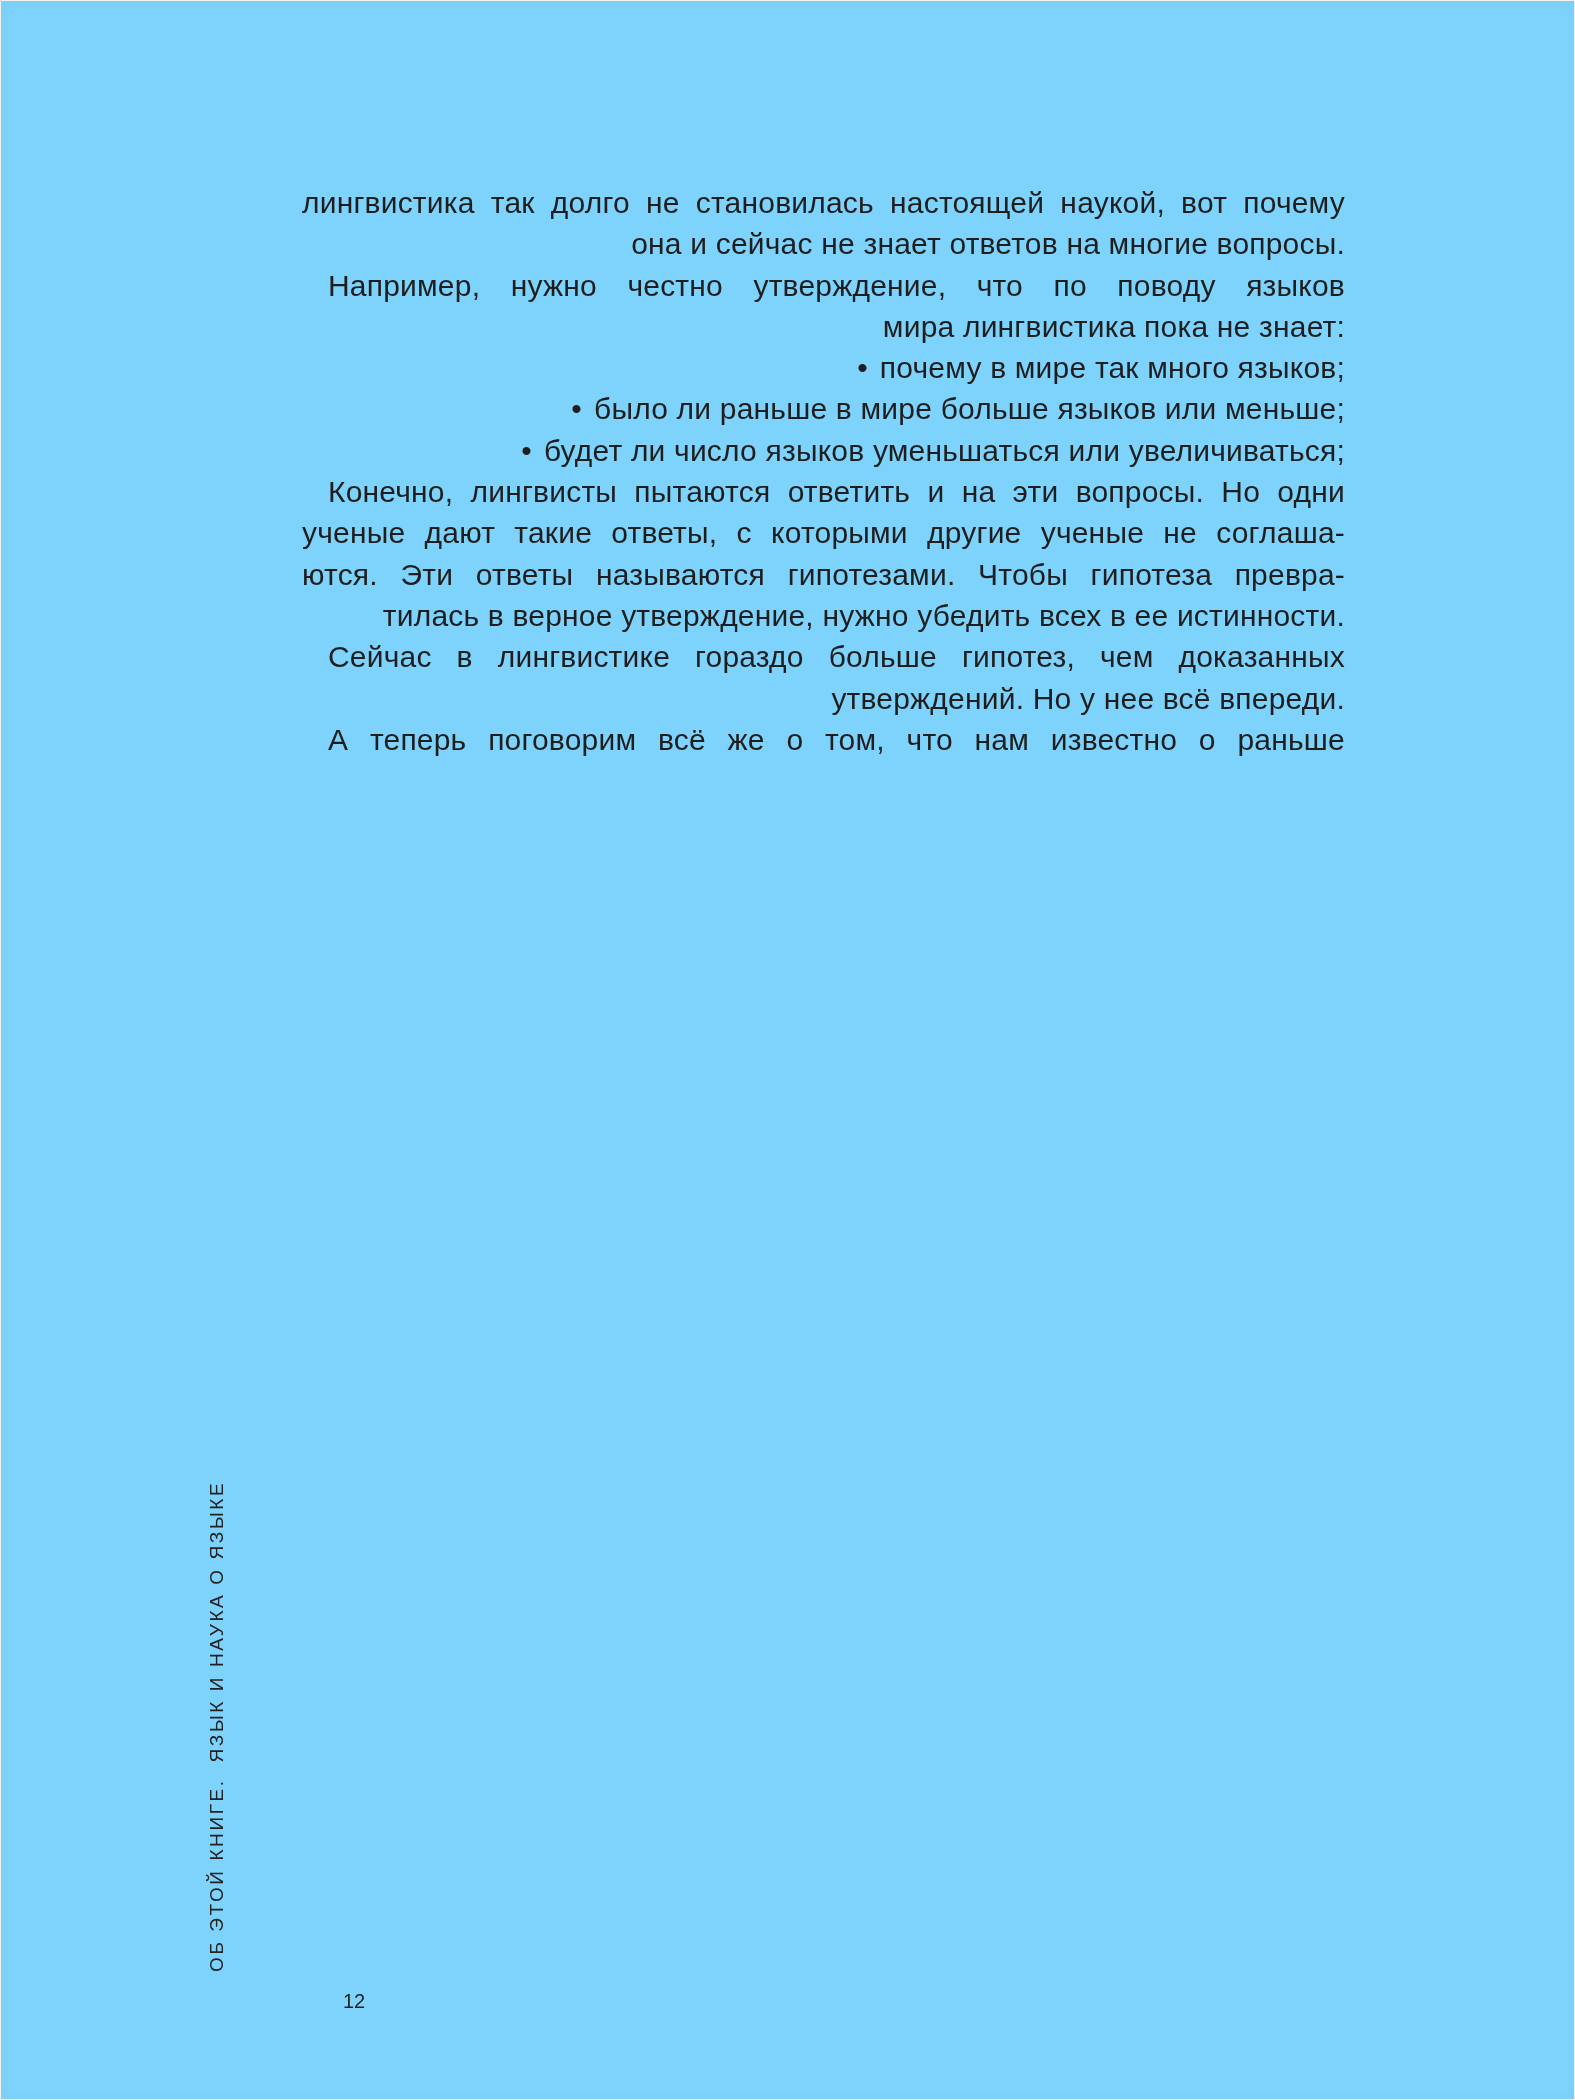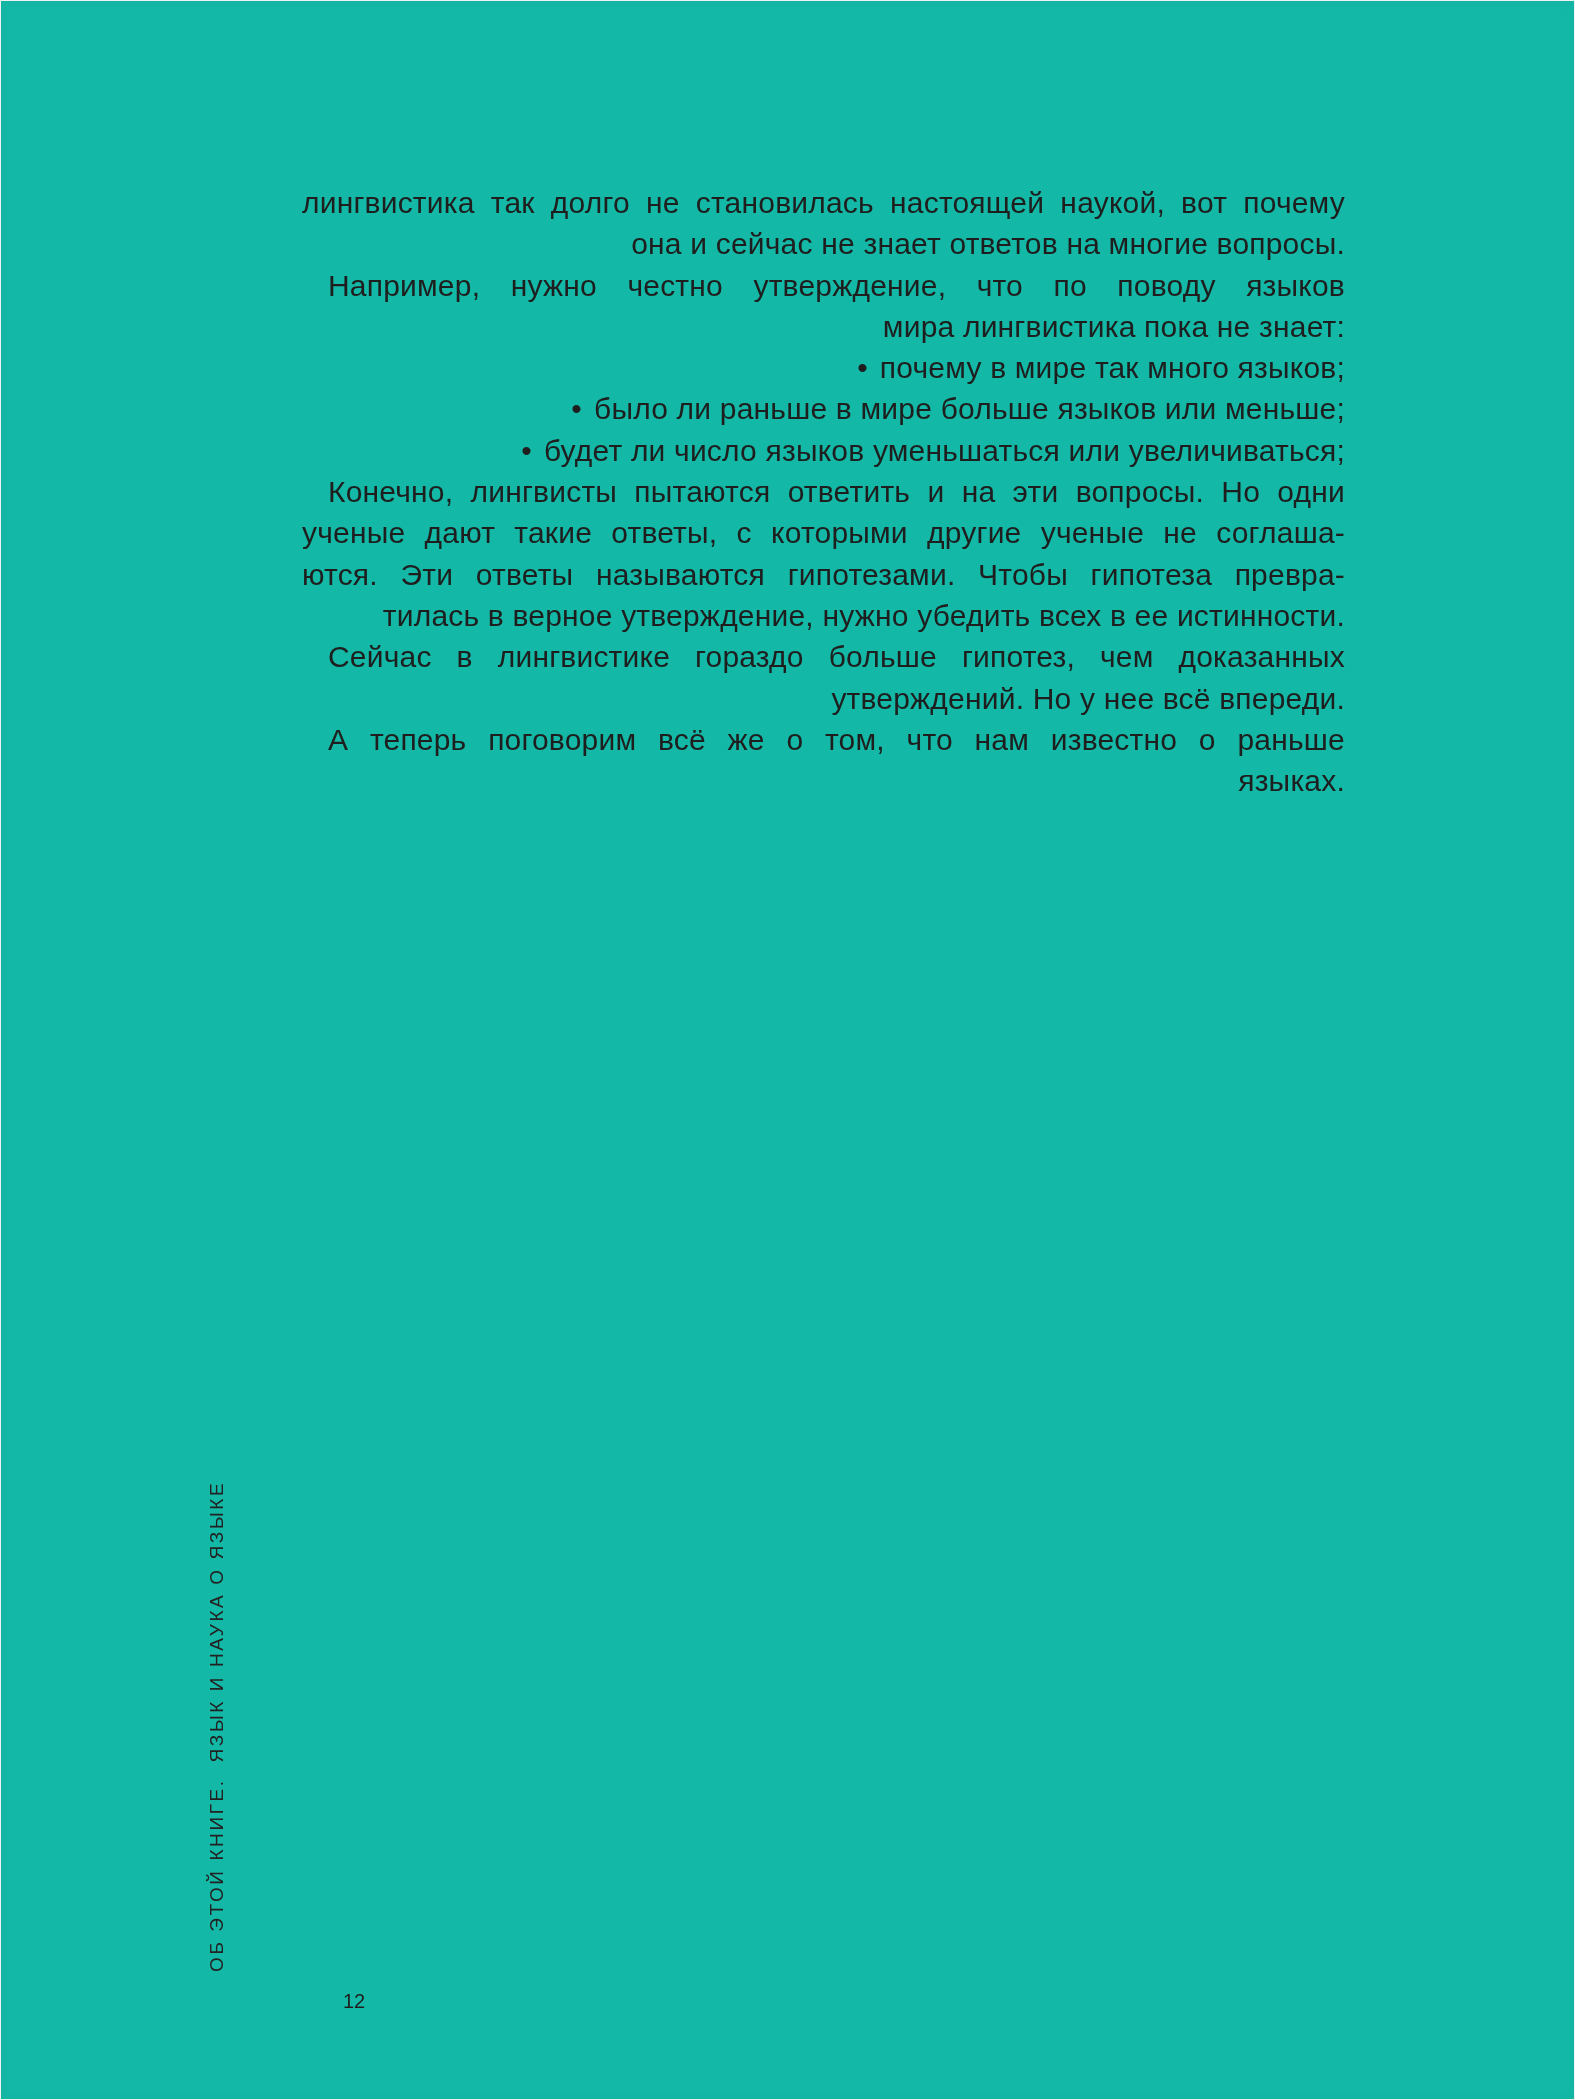--- a/index.html
+++ b/index.html
@@ -6,21 +6,21 @@
   body {
     width: 1575px; height: 2100px;
     position: relative;
     background: #fbfbf9;
     font-family: "Liberation Sans", sans-serif;
     color: #1e1e1e;
     overflow: hidden;
   }
   .page {
     position: absolute; inset: 0;
-    background: #14b8a6;
+    background: #7dd3fc;
     box-shadow: inset 0 0 0 1px #f0f0ee, inset 0 0 14px rgba(0,0,0,0.03);
   }
   
   .body-text {
     position: absolute;
     left: 302px; top: 182px;
     width: 1043px;
     font-size: 30px;
     line-height: 41.3px;
     letter-spacing: 0.2px;
@@ -64,20 +64,19 @@
       <div class="line bul"><span class="dot">•</span>почему в мире так много языков;</div>
       <div class="line bul"><span class="dot">•</span>было ли раньше в мире больше языков или меньше;</div>
       <div class="line bul"><span class="dot">•</span>будет ли число языков уменьшаться или увеличиваться;</div>
       <div class="line j ind">Конечно, лингвисты пытаются ответить и на эти вопросы. Но одни</div>
       <div class="line j">ученые дают такие ответы, с которыми другие ученые не соглаша-</div>
       <div class="line j">ются. Эти ответы называются <strong>гипотезами</strong>. Чтобы гипотеза превра-</div>
       <div class="line">тилась в верное утверждение, нужно убедить всех в ее истинности.</div>
       <div class="line j ind">Сейчас в лингвистике гораздо больше гипотез, чем доказанных</div>
       <div class="line">утверждений. Но у нее всё впереди.</div>
       <div class="line j ind">А теперь поговорим всё же о том, что нам известно о раньше</div>
-      <div class="line">языках.</div>
     </div>
 
   <div class="sidebar-title">ОБ ЭТОЙ КНИГЕ.  ЯЗЫК И НАУКА О ЯЗЫКЕ</div>
 
   <div class="page-number">12</div>
 
 </div>
 
 </body></html>

